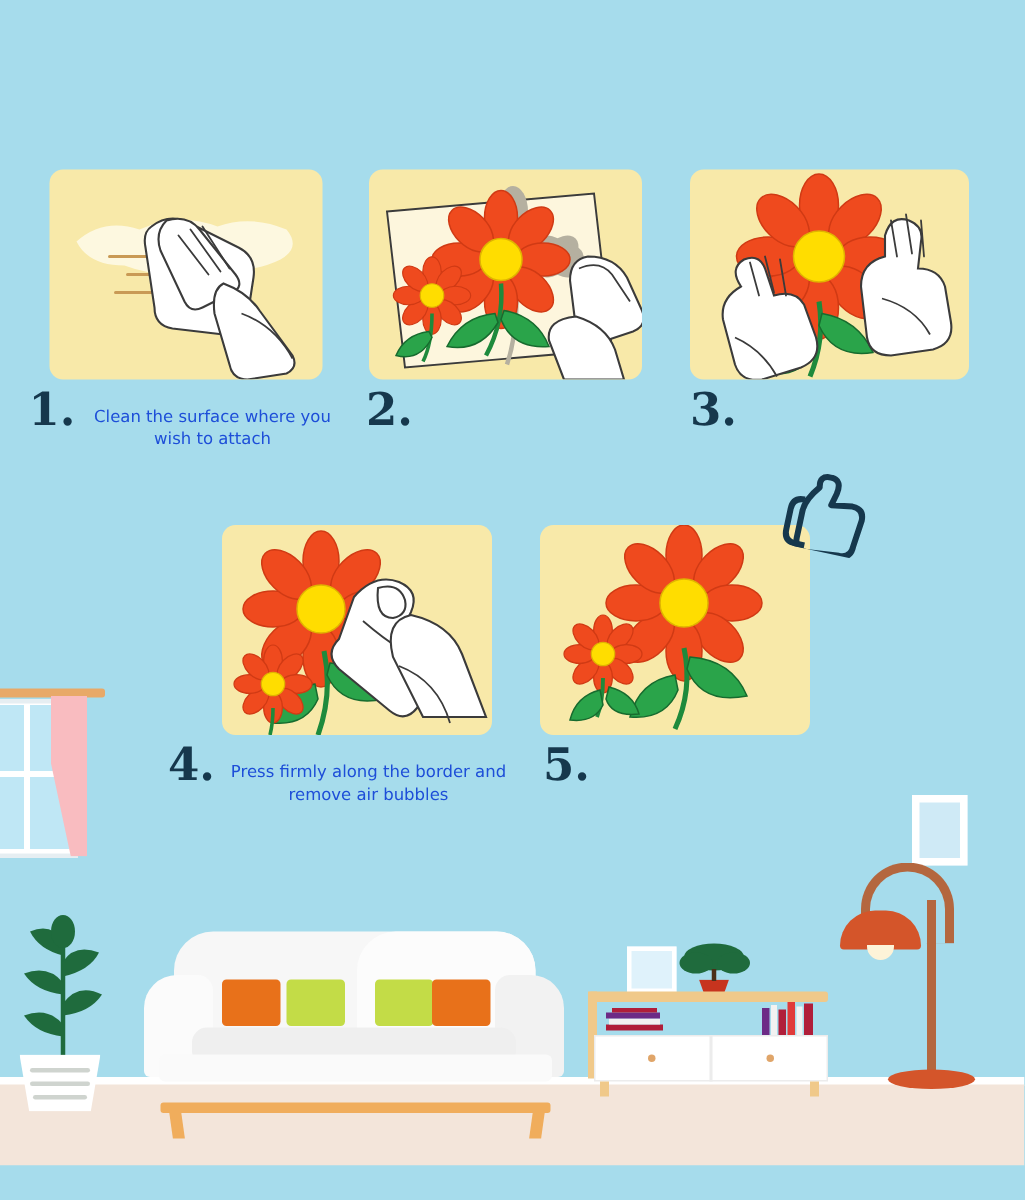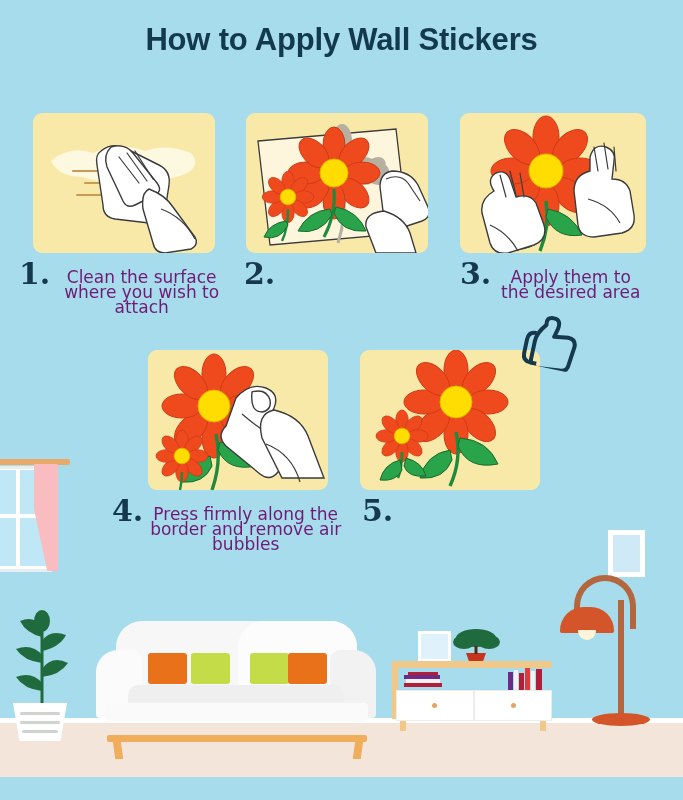--- a/index.html
+++ b/index.html
@@ -26,21 +26,21 @@
   .caption{
     position:absolute;display:flex;align-items:flex-start;gap:4px;
     color:#16384d;
   }
   .num{
     font-family:"DejaVu Serif","Liberation Serif",serif;
     font-size:30px;font-weight:bold;line-height:26px;color:#16384d;
     flex:0 0 auto;
   }
   .ctext{
-    font-size:17px;line-height:15px;color:#701a75;padding-top:9px;
+    font-size:11px;line-height:15px;color:#1d4ed8;padding-top:9px;
     font-family:"DejaVu Sans","Liberation Sans",sans-serif;
   }
   .c-center{text-align:center;}
 
   
   .floor{position:absolute;left:0;top:723px;width:683px;height:54px;background:#f3e5da;}
   .bottombar{position:absolute;left:0;top:777px;width:683px;height:23px;background:#a6dcec;}
   .baseboard{position:absolute;left:0;top:718px;width:683px;height:6px;background:#ffffff;}
 
   
@@ -96,21 +96,20 @@
   .wall-frame{position:absolute;left:608px;top:530px;width:37px;height:47px;background:#cfeaf6;border:5px solid #ffffff;box-sizing:border-box;}
 
   
   .thumb{position:absolute;left:521px;top:316px;width:58px;height:52px;transform:rotate(12deg);}
 </style>
 </head>
 <body>
 
 <div class="stage">
 
-  <div class="title">How to Apply Wall Stickers</div>
 
   <div class="step" style="left:33px;top:113px;width:182px;height:140px;">
     <div class="card" style="width:182px;height:140px;">
       <svg width="182" height="140" viewBox="0 0 182 140">
         <path d="M18 48 q18 -16 42 -8 q26 -12 52 -2 q22 -8 46 2 q10 12 -4 20 q-20 10 -48 6 q-30 8 -56 -2 q-24 0 -32 -16z" fill="#fdf8e0"></path>
         <path d="M40 58 h54 M52 70 h58 M44 82 h48" stroke="#c99a55" stroke-width="2" fill="none" stroke-linecap="round"></path>
         <path d="M68 38 q10 -8 22 -4 l36 18 q12 6 10 20 l-4 26 q-2 12 -16 12 l-34 -4 q-12 -2 -12 -14 l-6 -40 q-2 -10 4 -14z" fill="#ffffff" stroke="#3b3b3b" stroke-width="1.4"></path>
         <path d="M78 34 q14 -4 22 6 l24 30 q6 8 -2 12 l-20 10 q-8 4 -12 -4 l-16 -34 q-4 -12 4 -20z" fill="#ffffff" stroke="#3b3b3b" stroke-width="1.4"></path>
         <path d="M86 44 l20 26 M94 40 l20 28 M102 38 l18 28" stroke="#3b3b3b" stroke-width="1.2" fill="none" stroke-linecap="round"></path>
         <path d="M116 76 q16 6 24 18 l22 30 q4 8 -4 12 l-26 4 q-10 0 -12 -10 l-10 -34 q-2 -16 6 -20z" fill="#ffffff" stroke="#3b3b3b" stroke-width="1.4"></path>
@@ -199,21 +198,20 @@
         <path d="M34 78 q-8 -12 2 -18 q10 -4 14 6 l6 18 q14 -4 20 6 l8 22 q4 14 -10 20 l-26 8 q-14 2 -18 -10 l-8 -30 q-2 -14 12 -22z" fill="#ffffff" stroke="#3b3b3b" stroke-width="1.4"></path>
         <path d="M40 62 l6 22 M50 58 l6 24 M60 60 l4 24" stroke="#3b3b3b" stroke-width="1.2" fill="none" stroke-linecap="round"></path>
         <path d="M30 112 q18 8 28 26" stroke="#3b3b3b" stroke-width="1.2" fill="none"></path>
         <path d="M130 44 q4 -14 16 -10 q10 4 8 14 l-2 18 q14 0 18 12 l4 24 q2 14 -12 18 l-28 4 q-14 0 -16 -12 l-4 -34 q0 -16 16 -20z" fill="#ffffff" stroke="#3b3b3b" stroke-width="1.4"></path>
         <path d="M134 34 l4 24 M144 30 l4 26 M154 34 l2 24" stroke="#3b3b3b" stroke-width="1.2" fill="none" stroke-linecap="round"></path>
         <path d="M128 86 q22 6 32 24" stroke="#3b3b3b" stroke-width="1.2" fill="none"></path>
       </svg>
     </div>
     <div class="caption" style="left:0px;top:148px;width:186px;">
       <span class="num">3.</span>
-      <span class="ctext c-center">Apply them to the desired area</span>
     </div>
   </div>
 
   <div class="step" style="left:148px;top:350px;width:180px;height:140px;">
     <div class="card" style="width:180px;height:140px;">
       <svg width="180" height="140" viewBox="0 0 180 140">
         <g transform="translate(66,56)">
           <g fill="#ef4a1e" stroke="#d03a14" stroke-width="1">
             <ellipse cx="0" cy="-32" rx="12" ry="20"></ellipse>
             <ellipse cx="23" cy="-23" rx="12" ry="20" transform="rotate(45 23 -23)"></ellipse>

